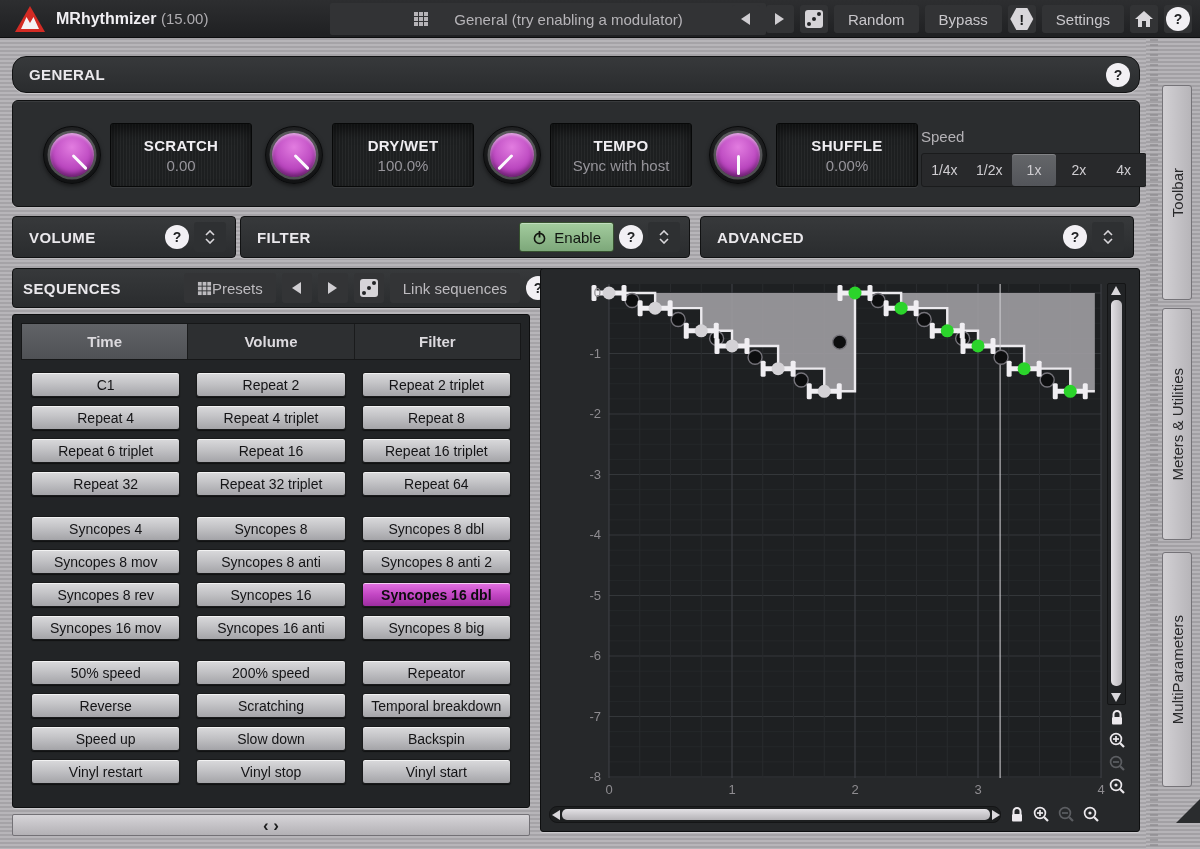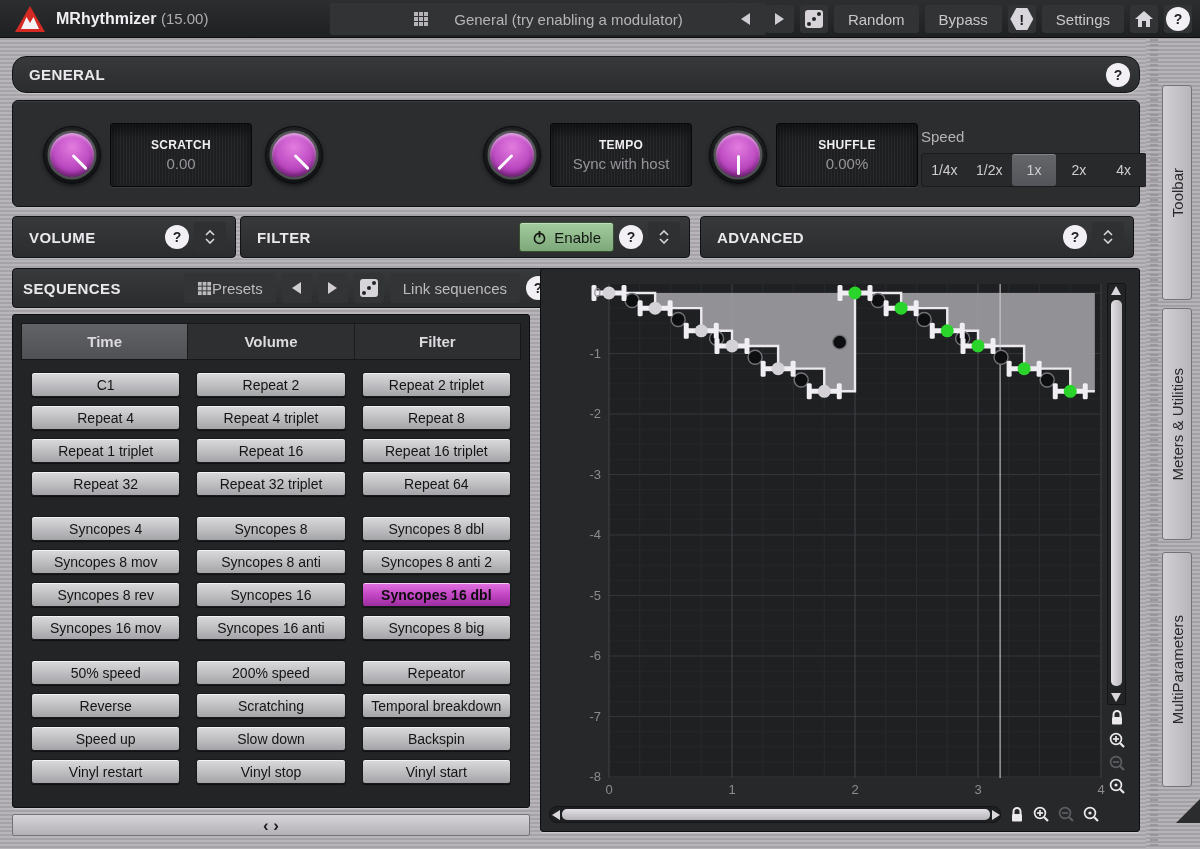--- a/index.html
+++ b/index.html
@@ -48,21 +48,21 @@
     box-shadow:0 2px 4px rgba(0,0,0,.5); }
   .knob-fill { position:absolute; inset:6px; border-radius:50%;
     background:radial-gradient(circle at 50% 32%, #e27ce0, #ad35b4 78%);
     box-shadow:inset 0 2px 3px rgba(255,255,255,.5), inset 0 -3px 5px rgba(0,0,0,.4), 0 0 0 2.5px rgba(228,226,230,.28); }
   .knob-pointer { position:absolute; left:calc(50% - 1.5px); top:50%; width:3px; height:20px;
     background:#fbf9fd; border-radius:2px; transform-origin:50% 0; }
   .vbox { margin-left:9px; width:142px; height:64px; border-radius:3px;
     background:#1d1f20 repeating-linear-gradient(90deg,rgba(255,255,255,.045) 0 1px,transparent 1px 3px);
     border:1px solid #070808; box-shadow:inset 0 7px 12px rgba(0,0,0,.5), 0 1px 0 rgba(255,255,255,.07);
     display:flex; flex-direction:column; align-items:center; justify-content:center; gap:3px; }
-  .vbox .lbl { color:#f0eef2; font-weight:bold; font-size:12px; letter-spacing:.3px; }
+  .vbox .lbl { color:#f0eef2; font-weight:bold; font-size:15px; letter-spacing:.3px; }
   .vbox .val { color:#97959b; font-size:15px; }
   .speed-wrap { position:absolute; left:908px; top:27px; }
   .speed-label { color:#b4b2b6; font-size:15px; }
   .speed-row { margin-top:8px; width:226px; height:34px; background:#28292b; border:1px solid #1a1b1c; border-radius:3px; display:flex; }
   .speed-opt { flex:1; display:flex; align-items:center; justify-content:center; color:#cfcdd1; font-size:14px; border-radius:3px; }
   .speed-opt.selected { background:linear-gradient(#646669,#53555a); box-shadow:inset 0 1px 0 rgba(255,255,255,.2); }
 
   
   .row3-bar { top:216px; height:42px; }
   .bar-volume { left:12px; width:224px; } .bar-filter { left:240px; width:450px; } .bar-advanced { left:700px; width:434px; }
@@ -204,20 +204,24 @@
         <span class="lbl">SCRATCH</span>
         <span class="val">0.00</span>
       </div>
     </div>
     <div class="knob-group" style="left:252px">
       <div class="knob">
           <div class="knob-fill">
             <div class="knob-pointer" style="transform: rotate(-45deg);"></div>
           </div>
         </div>
+      <div class="vbox">
+        <span class="lbl">DRY/WET</span>
+        <span class="val">100.0%</span>
+      </div>
     </div>
     <div class="knob-group" style="left:470px">
       <div class="knob">
           <div class="knob-fill">
             <div class="knob-pointer" style="transform: rotate(-315deg);"></div>
           </div>
         </div>
       <div class="vbox">
         <span class="lbl">TEMPO</span>
         <span class="val">Sync with host</span>
@@ -340,21 +344,21 @@
         <div class="seq-tab">Filter</div>
       </div>
     <div id="seq-groups">
         <div class="seq-grid">
           <div class="preset-cell">C1</div>
           <div class="preset-cell">Repeat 2</div>
           <div class="preset-cell">Repeat 2 triplet</div>
           <div class="preset-cell">Repeat 4</div>
           <div class="preset-cell">Repeat 4 triplet</div>
           <div class="preset-cell">Repeat 8</div>
-          <div class="preset-cell">Repeat 1 triplet</div>
+          <div class="preset-cell">Repeat 6 triplet</div>
           <div class="preset-cell">Repeat 16</div>
           <div class="preset-cell">Repeat 16 triplet</div>
           <div class="preset-cell">Repeat 32</div>
           <div class="preset-cell">Repeat 32 triplet</div>
           <div class="preset-cell">Repeat 64</div>
         </div>
         <div class="seq-group-gap"></div>
         <div class="seq-grid">
           <div class="preset-cell">Syncopes 4</div>
           <div class="preset-cell">Syncopes 8</div>

